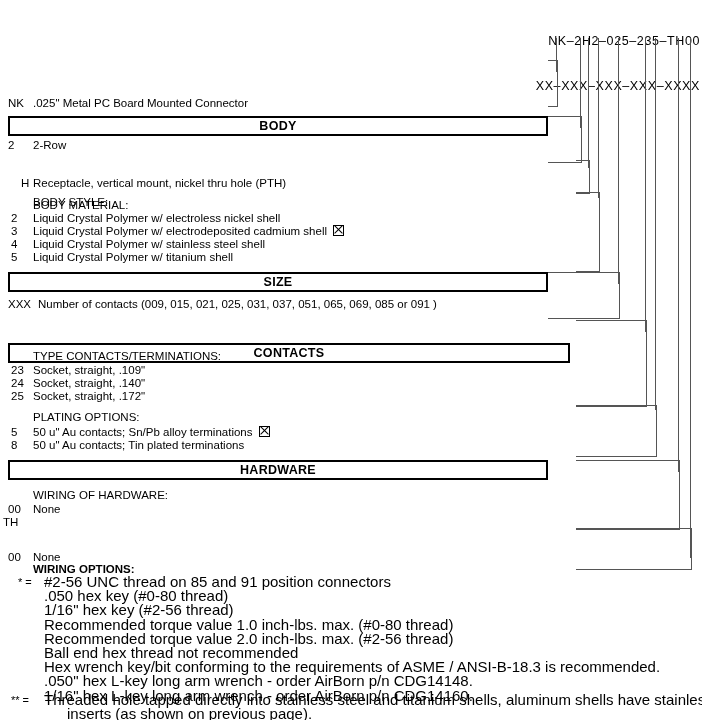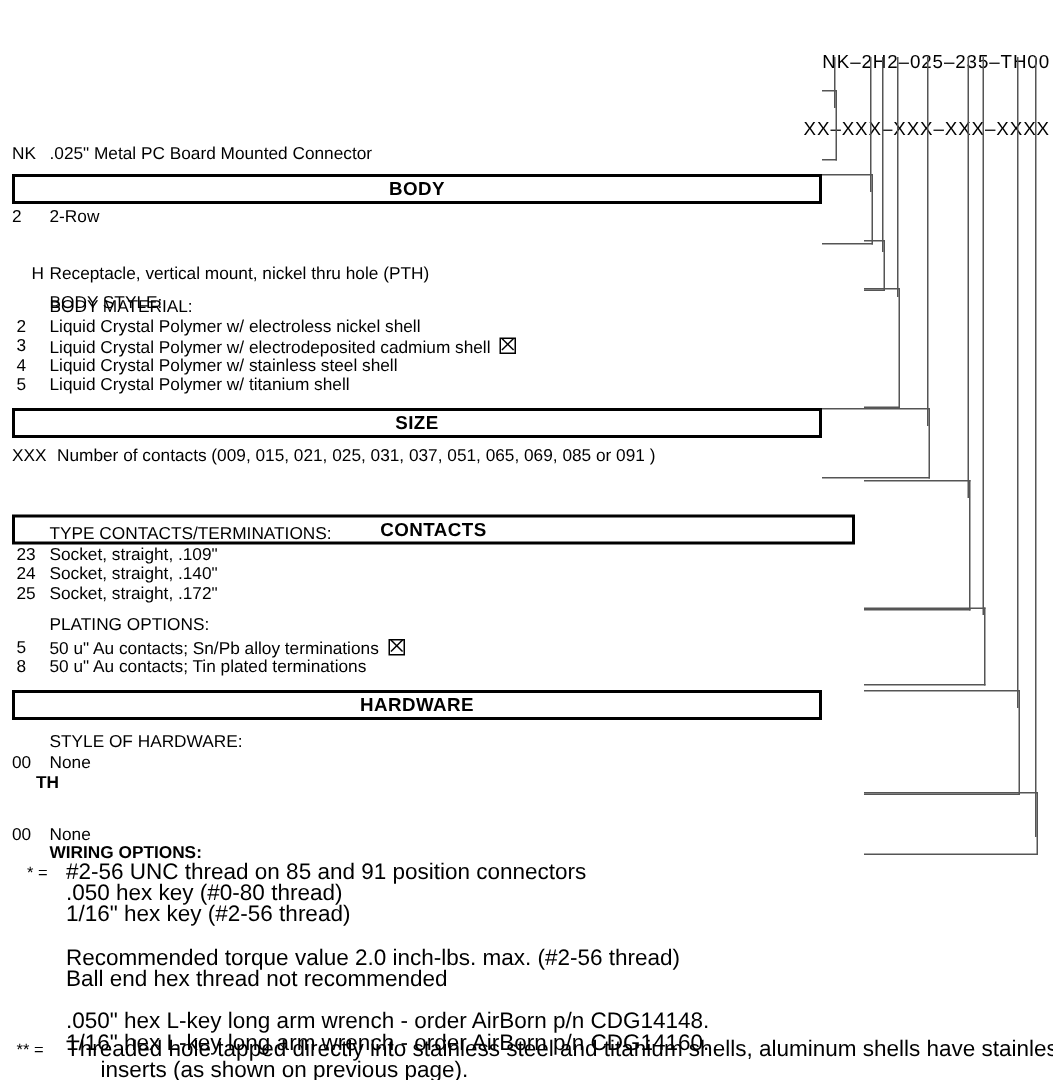--- a/index.html
+++ b/index.html
@@ -169,38 +169,40 @@
     <span>50 u" Au contacts; Sn/Pb alloy terminations</span><span class="xbox"></span>
   </div>
 
   <div class="code" style="left:11px; top:439px;">8</div>
   <div class="row" style="left:33px; top:439px;">50 u" Au contacts; Tin plated terminations</div>
 
   <div class="bar" style="left:8px; top:460px; width:540px; height:20px;">
     <span>HARDWARE</span>
   </div>
 
-  <div class="grouphead" style="left:33px; top:489px;">STYLE OF HARDWARE:</div>
+  <div class="grouphead" style="left:33px; top:489px;">WIRING OF HARDWARE:</div>
 
   <div class="code" style="left:8px;  top:503px;">00</div>
   <div class="row" style="left:33px; top:503px;">None</div>
 
-  <div class="code" style="left:24px;  top:516px;font-weight:bold;">TH</div>
+  <div class="code" style="left:3px;  top:516px;">TH</div>
 
   <div class="grouphead" style="left:33px; top:563px;font-weight:bold;">WIRING OPTIONS:</div>
 
   <div class="code" style="left:8px;  top:551px;">00</div>
   <div class="row" style="left:33px; top:551px;">None</div>
 
   <div class="fn-mark" style="left:18px; top:575px;">*  =</div>
   <div class="fn" style="left:44px; top:575px;">#2-56 UNC thread on 85 and 91 position connectors</div>
   <div class="fn" style="left:44px; top:589.2px;">.050 hex key (#0-80 thread)</div>
   <div class="fn" style="left:44px; top:603.4px;">1/16" hex key (#2-56 thread)</div>
+  <div class="fn" style="left:44px; top:617.6px;">Recommended torque value 1.0 inch-lbs. max. (#0-80 thread)</div>
   <div class="fn" style="left:44px; top:631.8px;">Recommended torque value 2.0 inch-lbs. max. (#2-56 thread)</div>
   <div class="fn" style="left:44px; top:646px;">Ball end hex thread not recommended</div>
+  <div class="fn" style="left:44px; top:660.2px;">Hex wrench key/bit conforming to the requirements of ASME / ANSI-B-18.3 is recommended.</div>
   <div class="fn" style="left:44px; top:674.4px;">.050" hex L-key long arm wrench - order AirBorn p/n CDG14148.</div>
   <div class="fn" style="left:44px; top:688.6px;">1/16" hex L-key long arm wrench - order AirBorn p/n CDG14160.</div>
 
   <div class="fn-mark" style="left:11px; top:692.8px;">** =</div>
   <div class="fn" style="left:44px; top:692.8px;">Threaded hole tapped directly into stainless steel and titanium shells, aluminum shells have stainless steel</div>
   <div class="fn" style="left:44px; top:707px;margin-left:23px;">inserts (as shown on previous page).</div>
 
 </div>
 
 </body></html>

